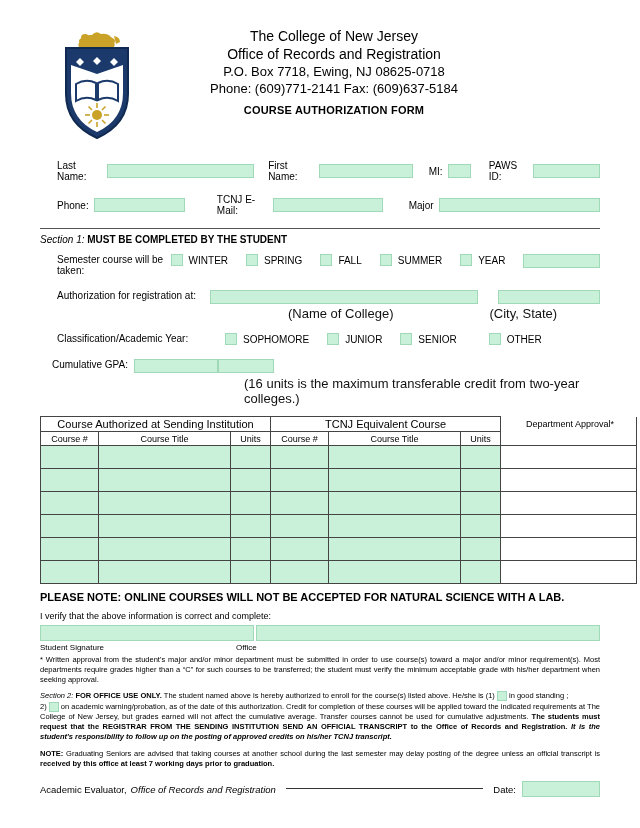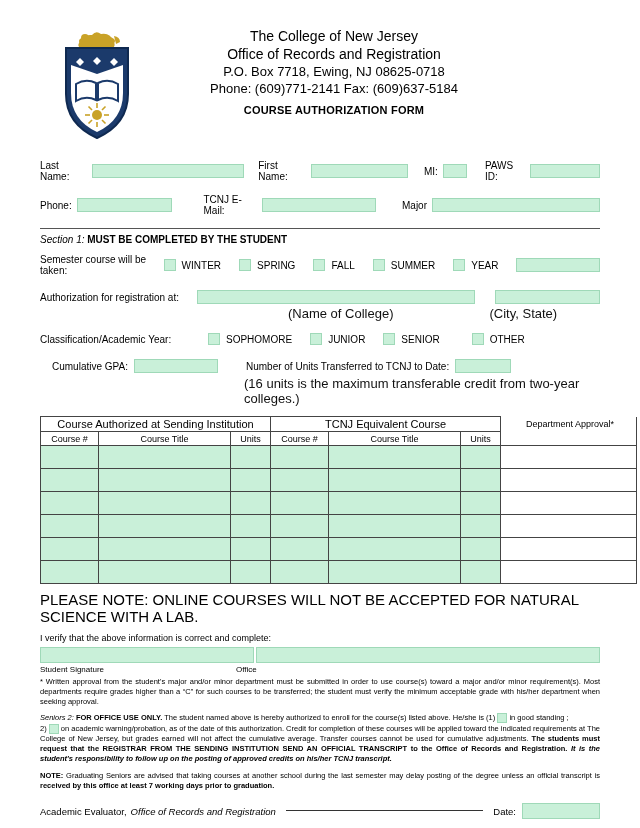--- a/index.html
+++ b/index.html
@@ -58,21 +58,21 @@
   }
   .chk {
     background: #c9f0d9;
     border: 1px solid #9fd9b8;
     width: 12px;
     height: 12px;
     display: inline-block;
     vertical-align: middle;
     box-sizing: border-box;
   }
-  .lbl { display: inline-block; vertical-align: middle; }
+  .lbl { display: inline-block; vertical-align: middle; margin-left: 17px; }
 
   
   .info {
     margin: 14px 22px 0 22px;
   }
   .info-row {
     display: flex;
     align-items: center;
     margin-bottom: 12px;
     font-size: 10px;
@@ -87,21 +87,21 @@
   .section-head {
     margin: 5px 22px 0 22px;
     font-size: 10px;
   }
   .section-head .s-num { font-style: italic; }
   .section-head .s-txt { font-weight: bold; }
 
   .blk { margin: 0 22px; }
   .row {
     display: flex;
-    align-items: center;
+    align-items: flex-start;
     font-size: 10px;
     margin-top: 9px;
   }
   .row .lbl { margin-right: 6px; }
   .opt { display: inline-flex; align-items: center; margin-right: 18px; }
   .opt .chk { margin-right: 6px; }
   .caption {
     font-size: 13px;
     color: #111;
   }
@@ -121,22 +121,22 @@
     padding: 0;
     height: 13px;
   }
   table.grid th.grp { height: 14px; font-size: 11px; }
   table.grid td.cell { height: 22px; background: #c9f0d9; }
   table.grid td.cell.plain { background: #ffffff; }
 
   
   .note-bold {
     margin: 7px 22px 0 22px;
-    font-size: 15px;
-    font-weight: normal;
+    font-size: 11px;
+    font-weight: bold;
   }
   .verify {
     margin: 8px 22px 0 22px;
     font-size: 9px;
   }
   .sig-row {
     display: flex;
     margin: 4px 22px 0 22px;
     align-items: flex-end;
   }
@@ -304,21 +304,20 @@
       </span>
       <span class="opt" style="margin-left:14px">
         <span class="chk"></span>
         <span>OTHER</span>
       </span>
     </div>
 
     <div class="row" style="margin-top:14px">
       <span class="lbl" style="margin-left:12px">Cumulative GPA:</span>
       <span class="fld" style="width:84px"></span>
-      <span class="lbl" style="margin-left:28px">Number of Units Transferred to TCNJ to Date:</span>
       <span class="fld" style="width:56px"></span>
     </div>
     <div class="caption" style="margin-top:3px; margin-left:204px">(16 units is the maximum transferable credit from two-year colleges.)</div>
   </div>
 
   <table class="grid">
     <colgroup>
       <col style="width:58px">
         <col style="width:132px">
         <col style="width:40px">
@@ -411,21 +410,21 @@
     <span class="fld" style="width:366px; height:16px; margin-left:2px"></span>
   </div>
   <div class="sig-labels">
     <span style="width:196px">Student Signature</span>
     <span>Office</span>
   </div>
 
   <div class="fine">* Written approval from the student's major and/or minor department must be submitted in order to use course(s) toward a major and/or minor requirement(s). Most departments require grades higher than a “C” for such courses to be transferred; the student must verify the minimum acceptable grade with his/her department when seeking approval.</div>
 
   <div class="fine sec2">
-    <i>Seniors 2:</i>
+    <i>Section 2:</i>
     <b>FOR OFFICE USE ONLY.</b>
     <span>The student named above is hereby authorized to enroll for the course(s) listed above. He/she is (1)</span>
     <span class="chk" style="width:10px;height:10px"></span>
     <span>in good standing ;</span>
     <br>
     <span>2)</span>
     <span class="chk" style="width:10px;height:10px"></span>
     <span>on academic warning/probation, as of the date of this authorization. Credit for completion of these courses will be applied toward the indicated requirements at The College of New Jersey, but grades earned will not affect the cumulative average. Transfer courses cannot be used for cumulative adjustments.</span>
     <b>The students must request that the REGISTRAR FROM THE SENDING INSTITUTION SEND AN OFFICIAL TRANSCRIPT to the Office of Records and Registration.</b>
     <i><b>It is the student's responsibility to follow up on the posting of approved credits on his/her TCNJ transcript.</b></i>

